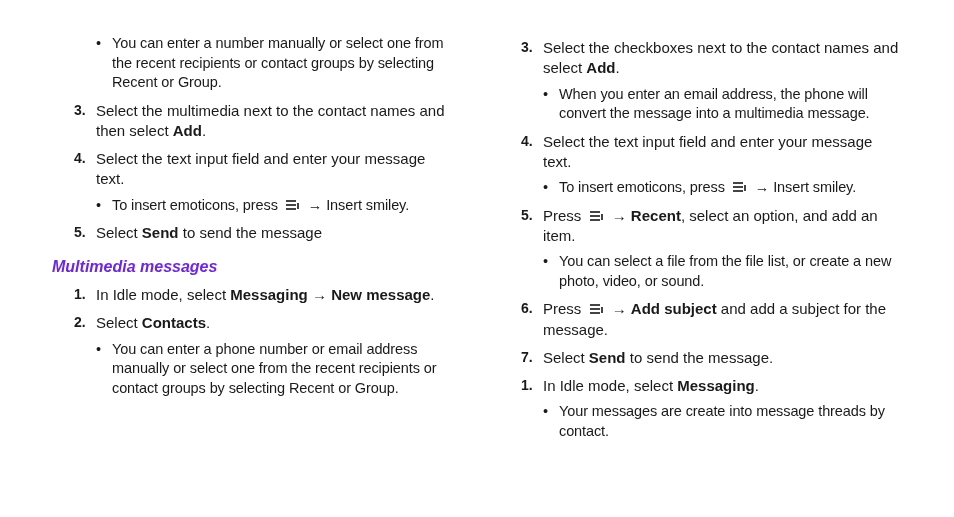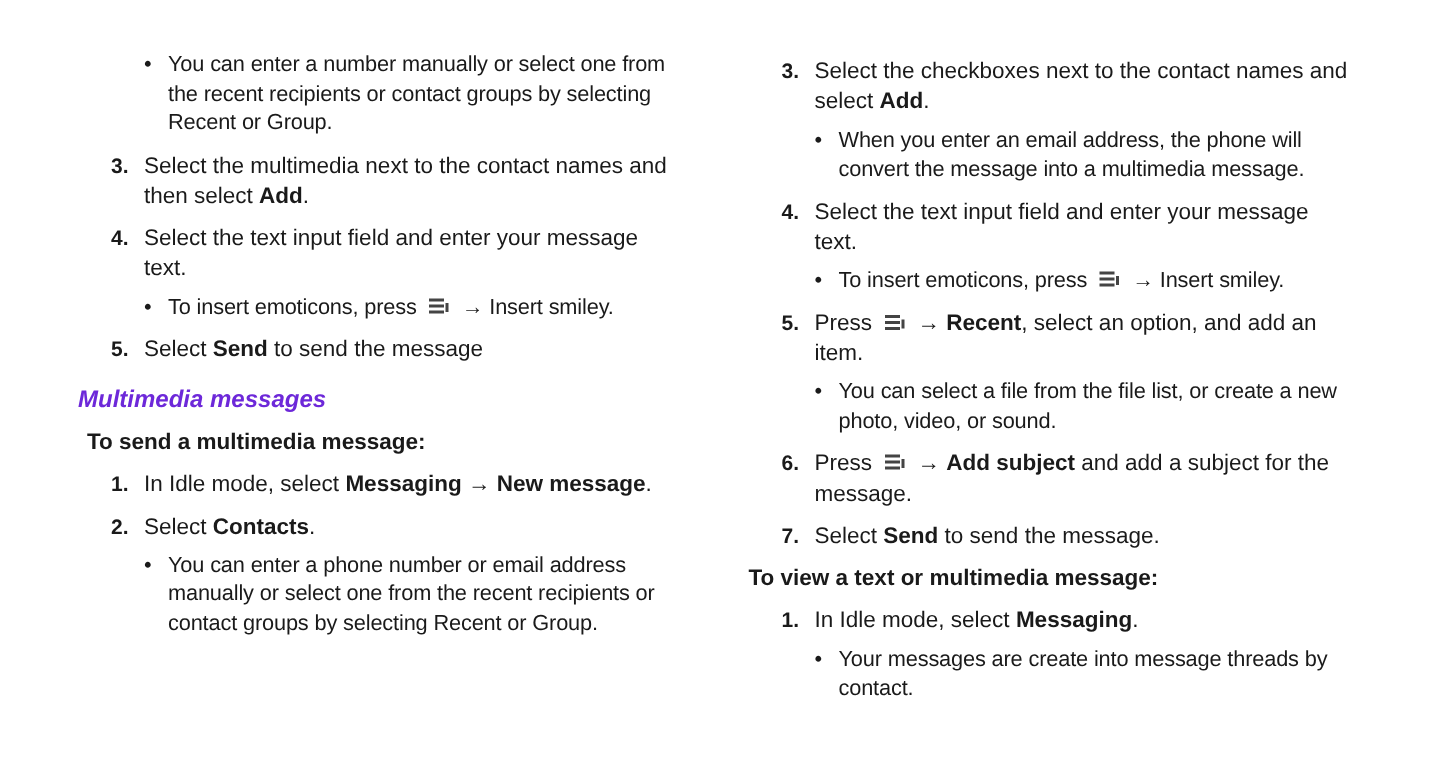--- a/index.html
+++ b/index.html
@@ -154,21 +154,20 @@
 
       <div class="step">
         <div class="num">5.</div>
         <div class="body">
           <span>Select </span><b>Send</b><span> to send the message</span>
         </div>
       </div>
 
       <div class="subhead">Multimedia messages</div>
 
-      <div class="lead">To send a multimedia message:</div>
 
       <div class="step">
         <div class="num">1.</div>
         <div class="body">
           <span>In Idle mode, select </span><b>Messaging</b><span> → </span><b>New message</b><span>.</span>
         </div>
       </div>
 
       <div class="step">
         <div class="num">2.</div>
@@ -231,21 +230,20 @@
         </div>
       </div>
 
       <div class="step">
         <div class="num">7.</div>
         <div class="body">
           <span>Select </span><b>Send</b><span> to send the message.</span>
         </div>
       </div>
 
-      <div class="lead" style="margin-left:0;">To view a text or multimedia message:</div>
 
       <div class="step">
         <div class="num">1.</div>
         <div class="body">
           <span>In Idle mode, select </span><b>Messaging</b><span>.</span>
         </div>
       </div>
 
       <div class="bullet">
         <div class="dot">•</div>

